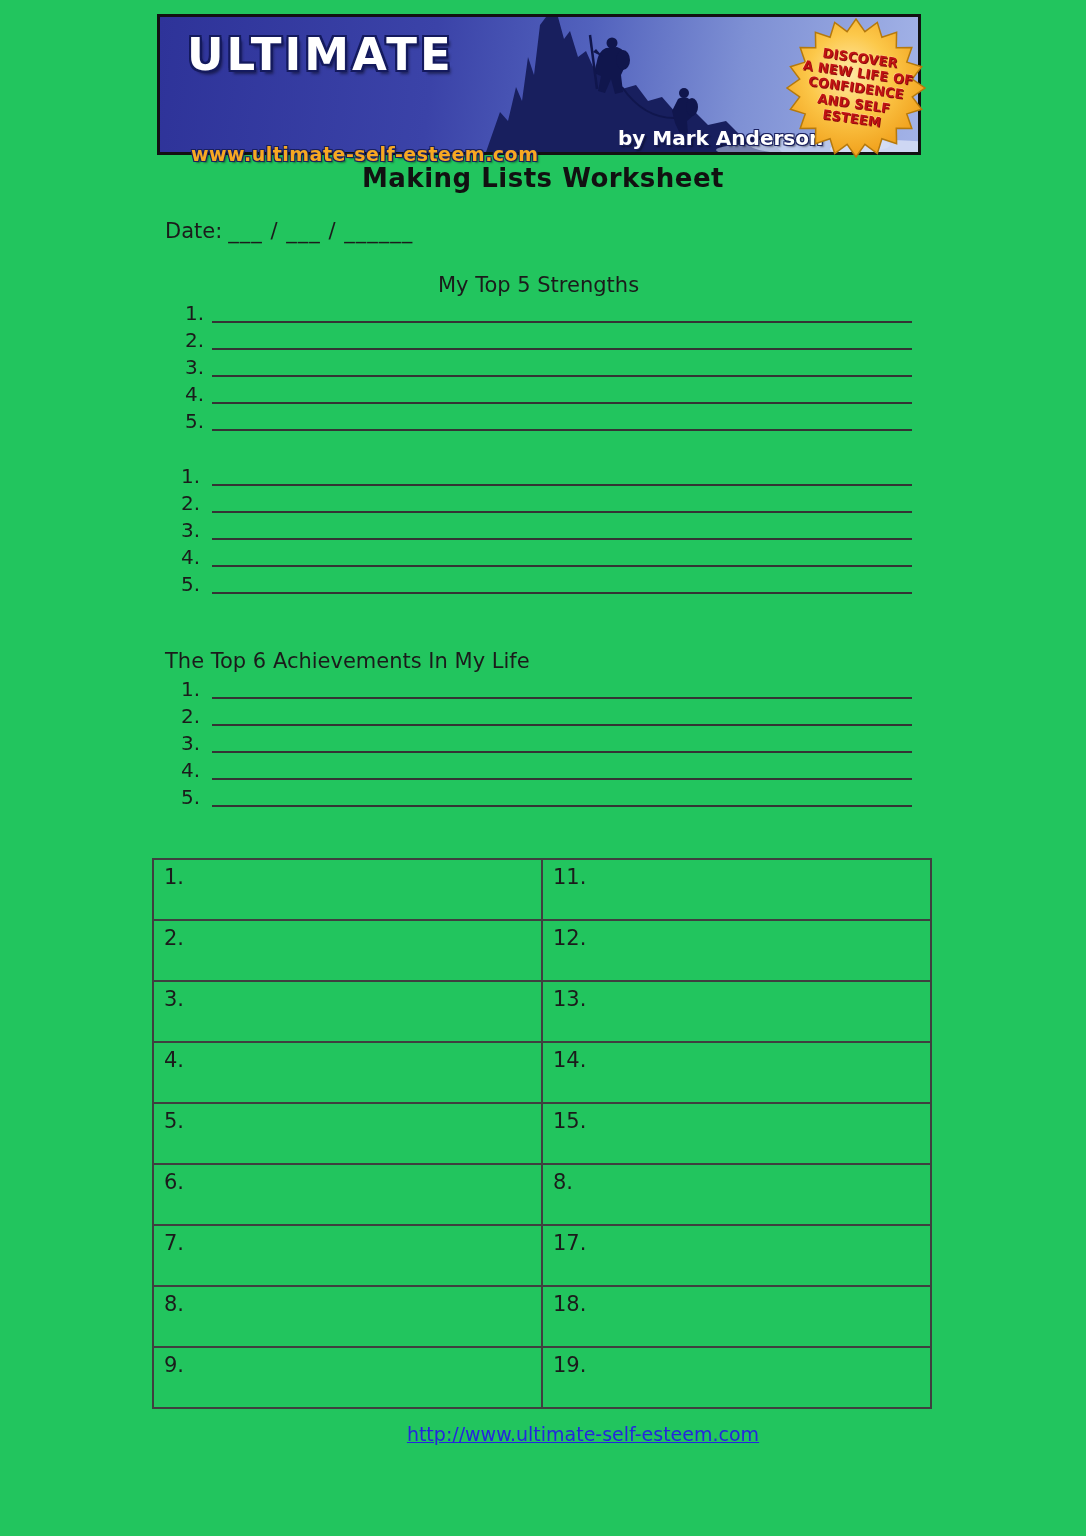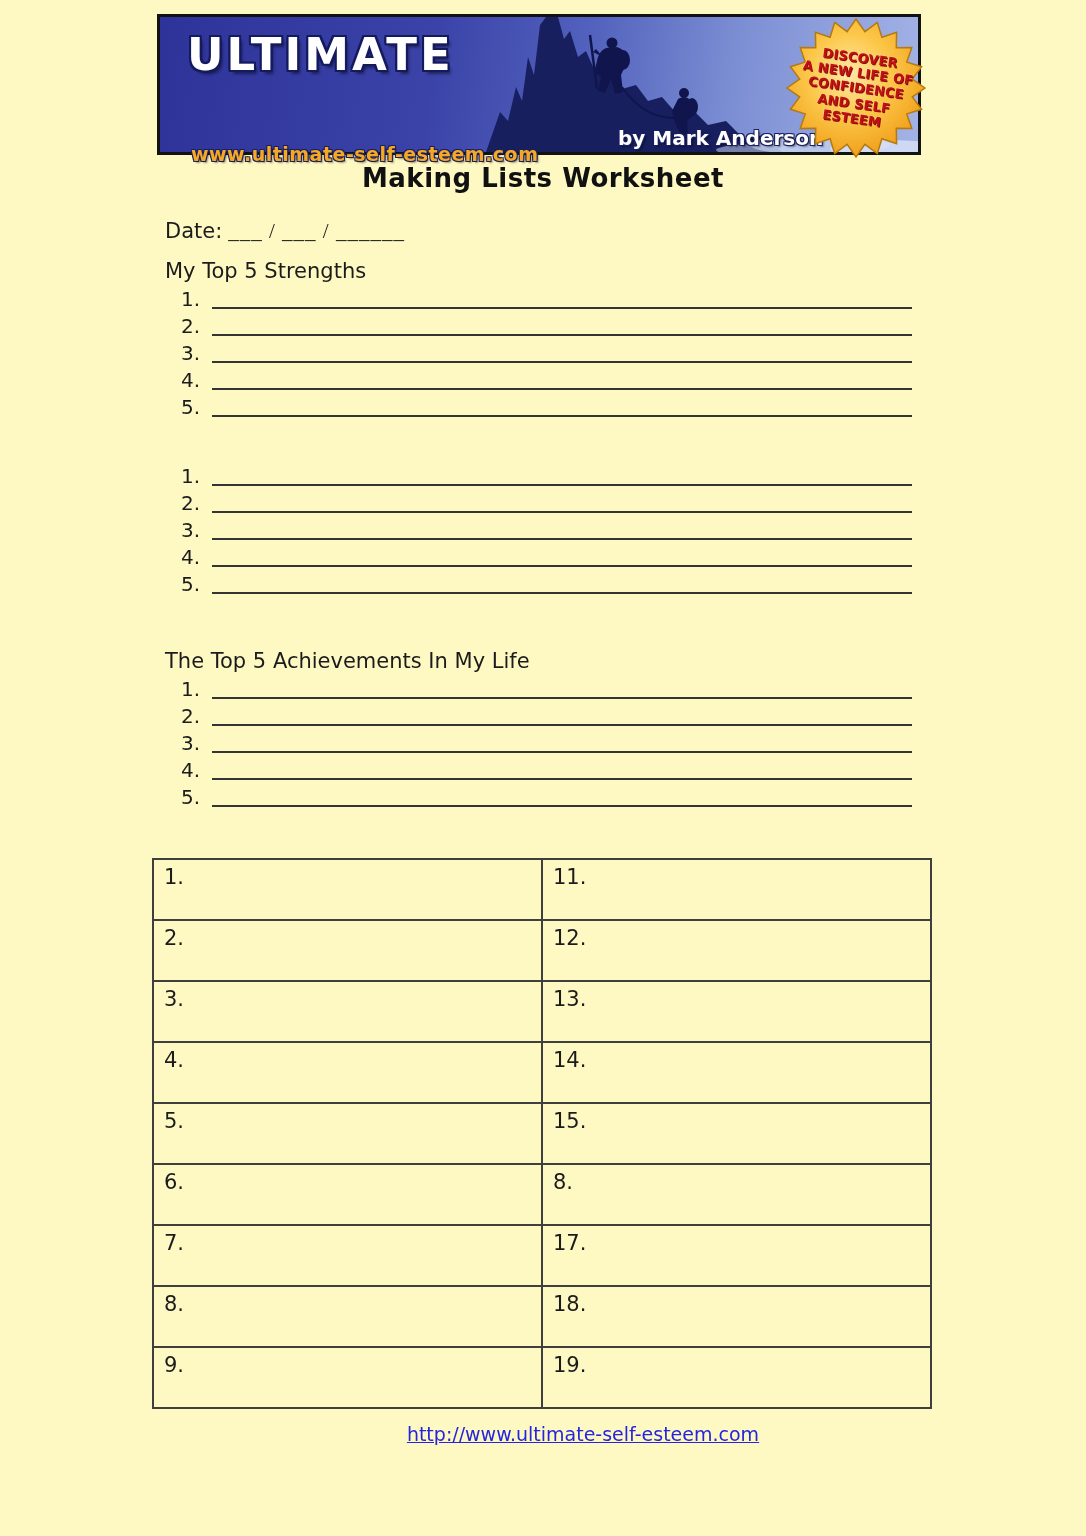--- a/index.html
+++ b/index.html
@@ -1,17 +1,17 @@
 <!DOCTYPE html>
 <html><head>
 <meta charset="utf-8">
 <style>
   html,body { margin:0; padding:0; background:#ffffff; }
   .page {
-    position:relative; width:1086px; height:1536px; background:#fef9c3;
+    position:relative; width:1086px; height:1536px; background:#22c55e;
     font-family:"DejaVu Sans","Liberation Sans",sans-serif; color:#1b1b1b; overflow:hidden;
   }
 
   
   .banner {
     position:absolute; left:157px; top:14px; width:758px; height:135px;
     border:3px solid #121212;
     background:linear-gradient(97deg,#2e3399 0%,#3b43a8 36%,#5262bd 56%,#7e90d4 76%,#a3b3e7 100%);
   }
   .banner-art { position:absolute; left:0; top:0; width:100%; height:100%; }
@@ -47,24 +47,24 @@
     font-size:13px; font-weight:bold; line-height:1.16; letter-spacing:.2px;
     color:#c01212; text-shadow:1px 1px 0 #8c0d0d, -0.5px -0.5px 0 #ffd98a;
   }
 
   
   .page-title {
     position:absolute; left:0; top:163px; width:100%; text-align:center;
     font-size:26px; font-weight:bold; letter-spacing:.5px; color:#111;
   }
   .date-line { position:absolute; left:165px; top:219px; font-size:21px; }
-  .date-line .blanks { margin-left:6px; letter-spacing:1px;font-family:Liberation Serif, serif; }
+  .date-line .blanks { margin-left:6px; letter-spacing:1px; }
 
   .list-section { position:absolute; left:165px; width:747px; }
-  .s1 { top:258px; } .s2 { top:461px; } .s3 { top:648px; }
+  .s1 { top:272px;text-align:center; } .s2 { top:461px; } .s3 { top:648px; }
   .section-heading { font-size:21px; height:26px; line-height:26px; }
   .list-row { display:flex; align-items:flex-end; height:27px; padding-left:16px; }
   .list-num { flex:none; width:27px; font-size:20px; line-height:1; padding-bottom:2px; }
   .write-line { flex:1; margin-left:4px; margin-bottom:2px; border-bottom:2px solid #343434; }
 
   .acc-heading { position:absolute; left:164px; top:833px; font-size:21px; }
   .acc-table {
     position:absolute; left:152px; top:858px; width:780px; height:540px;
     border-collapse:collapse; table-layout:fixed;
   }
@@ -185,21 +185,21 @@
       <span class="list-num">4.</span>
       <span class="write-line"></span>
     </div>
     <div class="list-row">
       <span class="list-num">5.</span>
       <span class="write-line"></span>
     </div>
   </div>
 
   <div class="list-section s3">
-    <div class="section-heading">The Top 5 Achievements In My Life</div>
+    <div class="section-heading">The Top 6 Achievements In My Life</div>
     <div class="list-row">
       <span class="list-num">1.</span>
       <span class="write-line"></span>
     </div>
     <div class="list-row">
       <span class="list-num">2.</span>
       <span class="write-line"></span>
     </div>
     <div class="list-row">
       <span class="list-num">3.</span>

